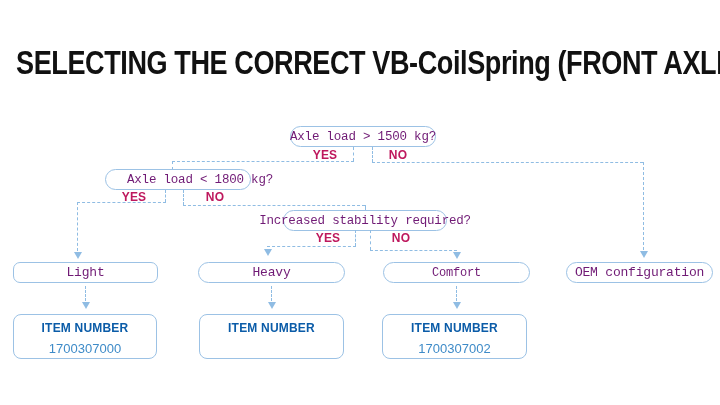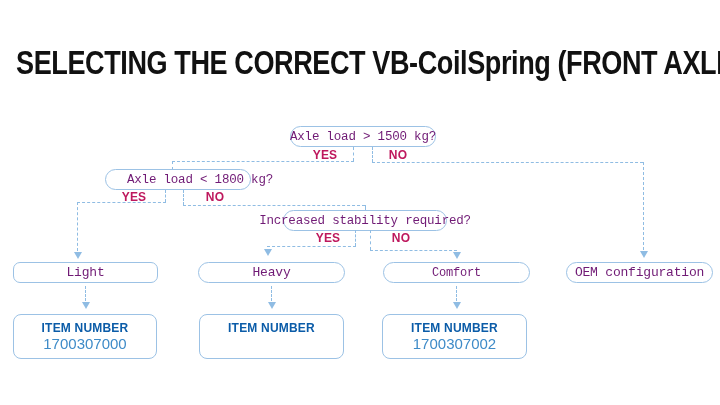--- a/index.html
+++ b/index.html
@@ -29,21 +29,21 @@
     position:absolute;width:0;height:0;
     border-left:4.5px solid transparent;border-right:4.5px solid transparent;
     border-top:7px solid #8fbce3;
   }
   .itembox{
     position:absolute;top:314px;height:45px;box-sizing:border-box;
     border:1.5px solid #9cc2e5;border-radius:8px;background:#ffffff;
     text-align:center;padding-top:6px;
   }
   .itembox .hd{color:#0b5ca8;font-weight:bold;font-size:12px;letter-spacing:0.2px;}
-  .itembox .num{color:#3e8bc8;font-size:15px;margin-top:0;}
+  .itembox .num{color:#3e8bc8;font-size:13px;margin-top:6px;}
 </style>
 </head>
 <body>
 
 <div class="canvas">
 
   <div class="title">SELECTING THE CORRECT VB-CoilSpring (FRONT AXLE)</div>
 
   <div class="pill" style="left:290px;top:126px;width:146px;">
     <span>Axle load &gt; 1500 kg?</span>

